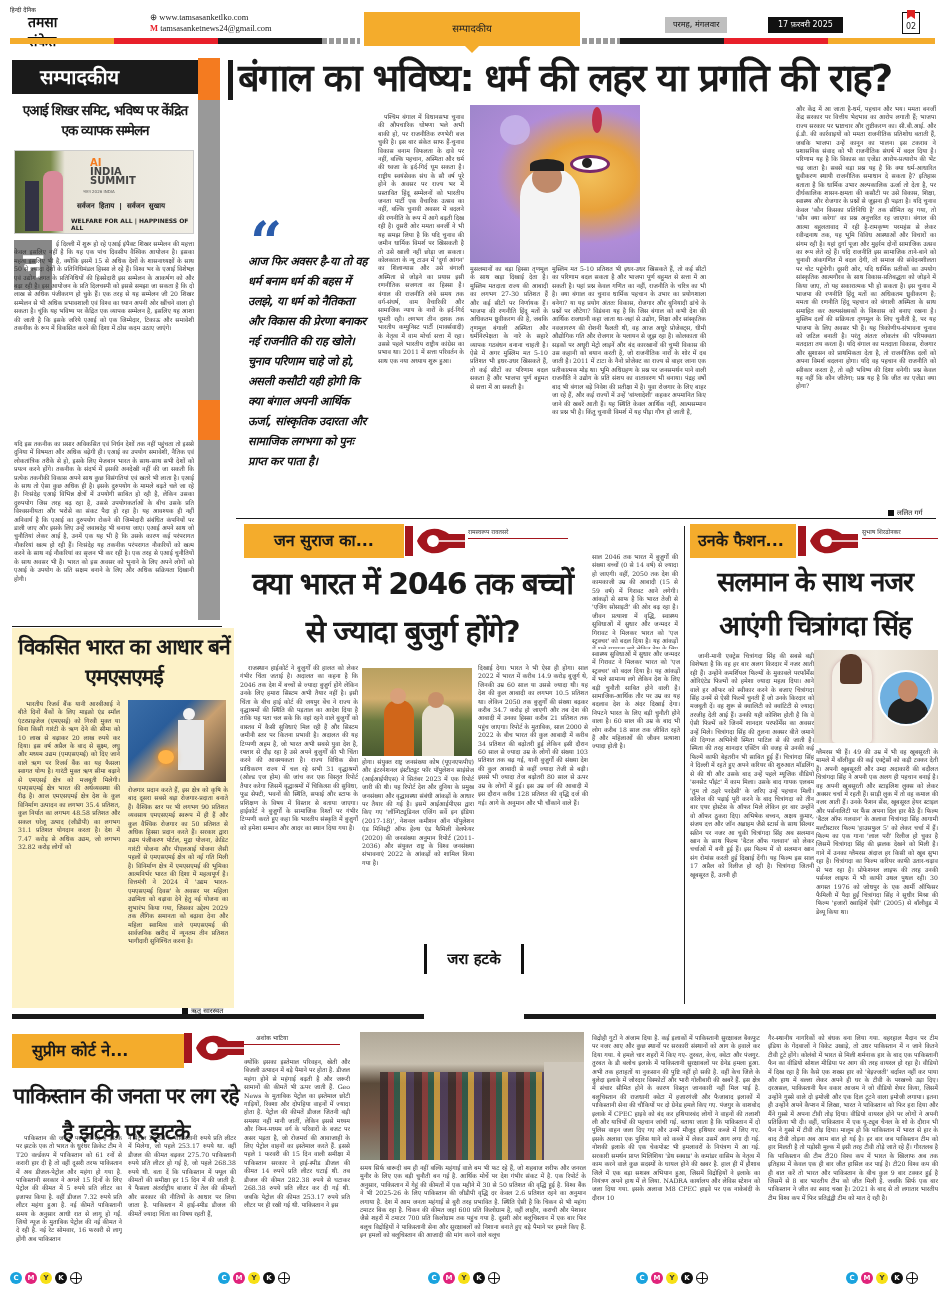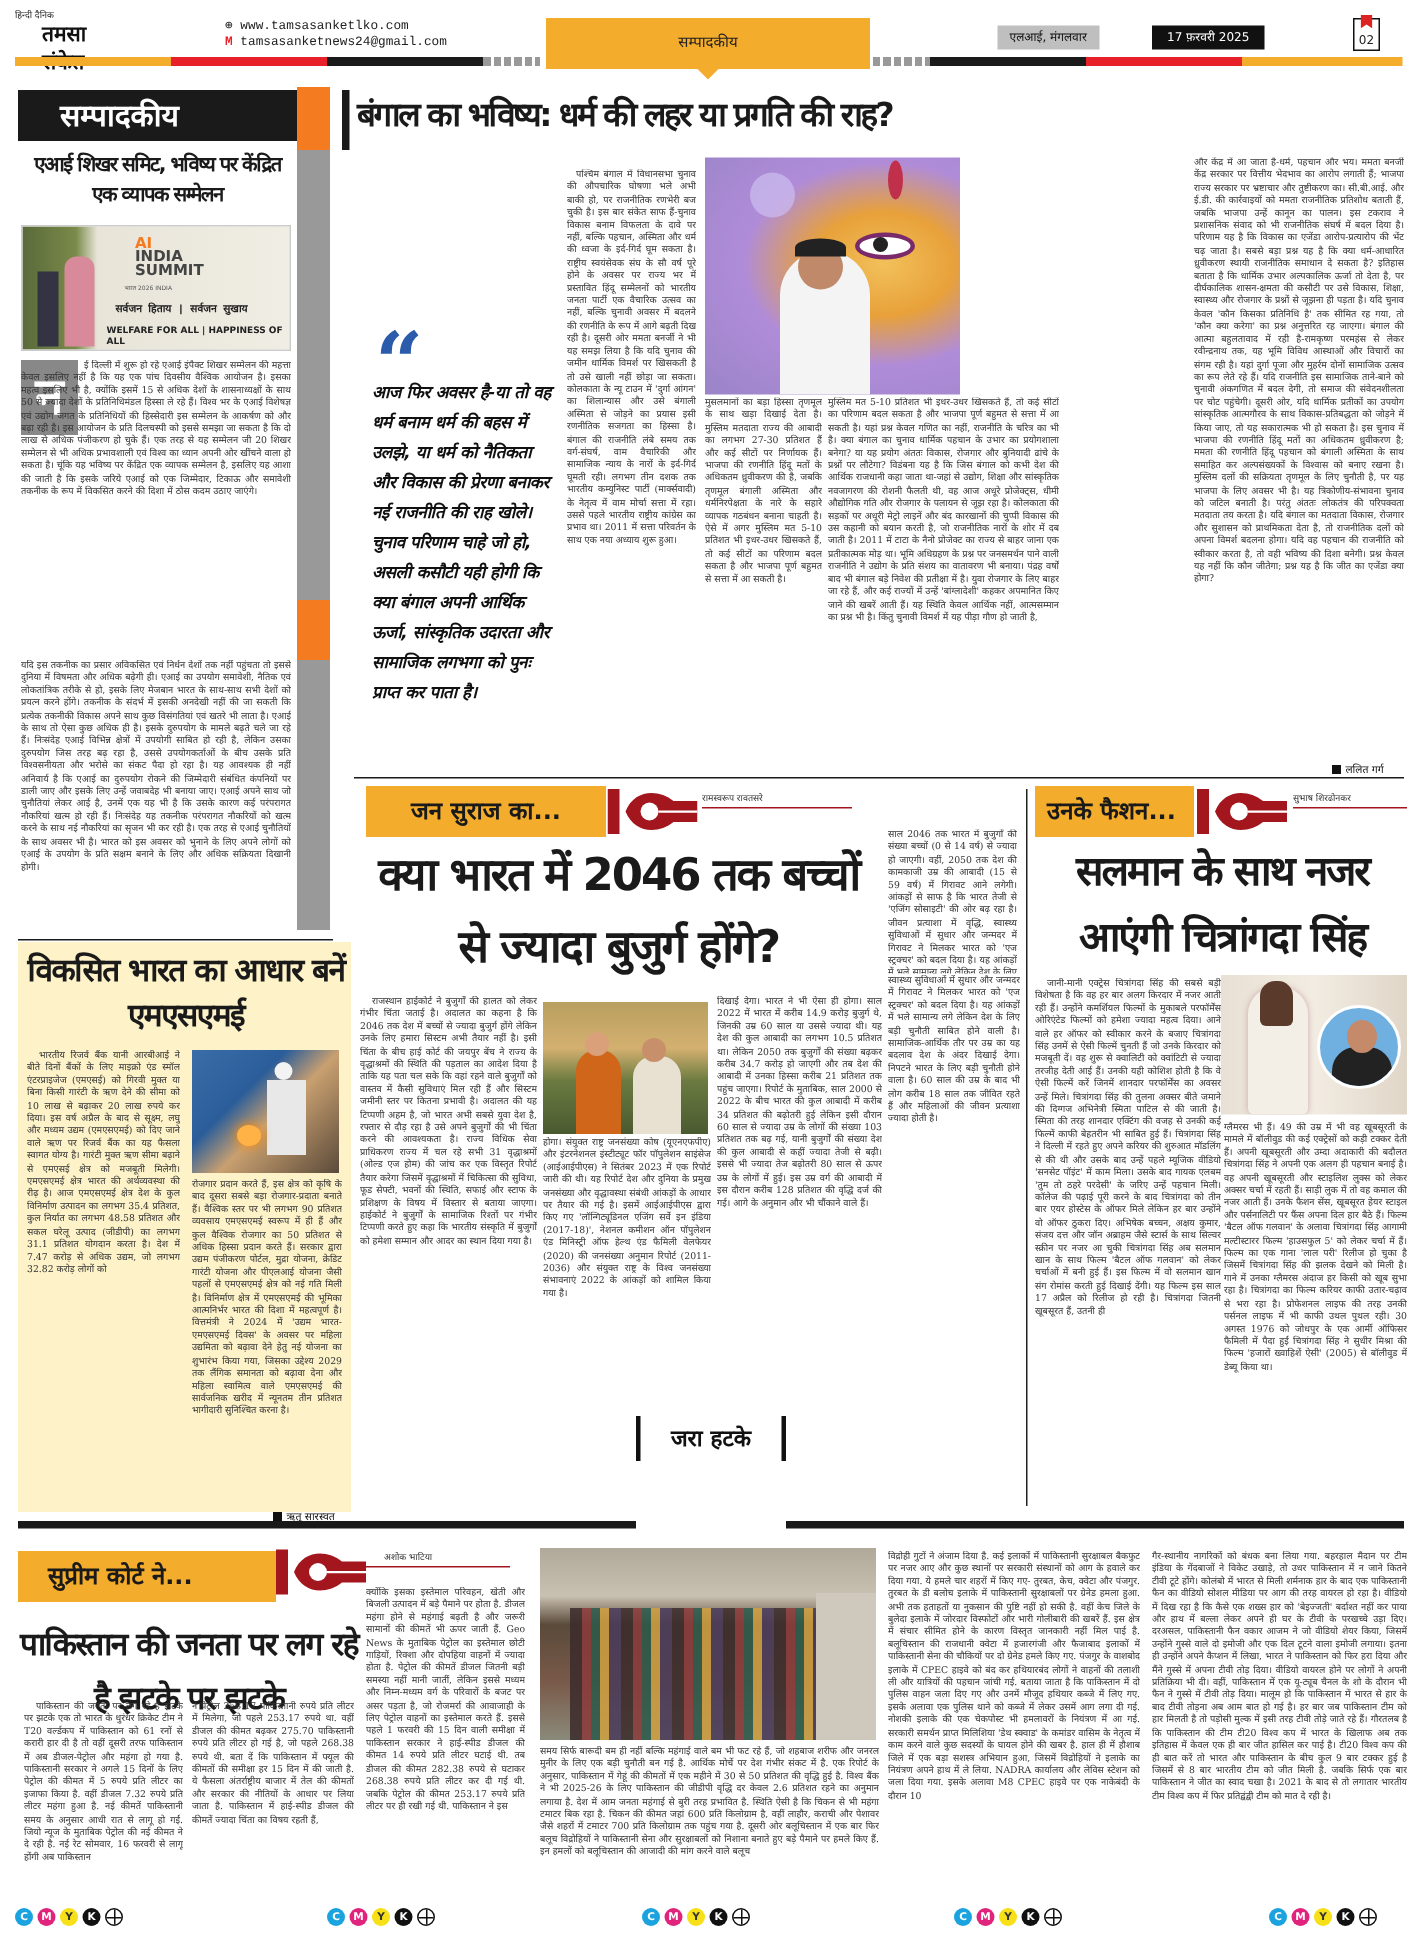--- a/index.html
+++ b/index.html
@@ -3,21 +3,21 @@
 <meta charset="utf-8">
 <style>
 *{box-sizing:border-box;margin:0;padding:0}
 body{width:945px;height:1297px;background:#fff;font-family:"DejaVu Serif",serif;color:#222;overflow:hidden;position:relative}
 .abs{position:absolute}
 .bodytext{font-size:6.2px;line-height:8.4px;text-align:justify;color:#333;font-family:"DejaVu Serif",serif;overflow:hidden}
 .hl{font-family:"DejaVu Sans",sans-serif;font-weight:bold;color:#1a1a1a;letter-spacing:-1px}
 
 .brand-small{font-family:"DejaVu Sans",sans-serif;font-size:6px;color:#222}
 .brand{font-family:"DejaVu Sans",sans-serif;font-weight:bold;font-size:14px;color:#111}
-.contact{font-family:Liberation Mono, monospace;font-size:8.5px;color:#222;line-height:11px}
+.contact{font-family:Liberation Serif, serif;font-size:8.5px;color:#222;line-height:11px}
 .section-tab{background:#f4ac2c;color:#222;font-family:"DejaVu Sans",sans-serif;font-size:10px;text-align:center;line-height:34px}
 .tab-arrow{width:0;height:0;border-left:7px solid transparent;border-right:7px solid transparent;border-top:7px solid #f4ac2c}
 .stripe{height:6px;display:flex}
 .stripe span{display:block;height:100%}
 .dateloc{background:#bfbfbf;color:#111;font-family:"DejaVu Sans",sans-serif;font-size:8px;line-height:16px;padding:0 8px}
 .datebox{background:#111;color:#fff;font-family:"DejaVu Sans",sans-serif;font-size:8px;line-height:16px;padding:0 10px}
 .pageno{border:1.5px solid #111;width:18px;height:22px;font-family:"DejaVu Sans",sans-serif;font-size:8px;text-align:center;padding-top:9px}
 .bookmark{width:8px;height:9px;background:#d22;clip-path:polygon(0 0,100% 0,100% 100%,50% 70%,0 100%)}
 
 .editorial-band{background:#1a1a1a;color:#fff;font-family:"DejaVu Sans",sans-serif;font-weight:bold;font-size:20px;line-height:34px;padding-left:28px}
@@ -59,21 +59,21 @@
     <span style="width:104px;background:#e8202a"></span>
     <span style="width:104px;background:#1a1a1a"></span>
     <span style="width:38px;background:repeating-linear-gradient(90deg,#999 0 5px,#fff 5px 7px)"></span>
 </div>
 <div class="abs stripe" style="left:582px;top:38px;width:353px">
   <span style="width:38px;background:repeating-linear-gradient(90deg,#999 0 5px,#fff 5px 7px)"></span>
     <span style="width:104px;background:#1a1a1a"></span>
     <span style="width:104px;background:#e8202a"></span>
     <span style="width:107px;background:#f4ac2c"></span>
 </div>
-<div class="abs dateloc" style="left:665px;top:17px">एलआई, मंगलवार</div>
+<div class="abs dateloc" style="left:665px;top:17px">परमह, मंगलवार</div>
 <div class="abs datebox" style="left:768px;top:17px">17 फ़रवरी 2025</div>
 <div class="abs pageno" style="left:902px;top:12px">
   <div class="bookmark" style="position:absolute;left:4px;top:-3px"></div>
   <span>02</span>
 </div>
 
 <div class="abs editorial-band" style="left:12px;top:60px;width:186px;height:34px">सम्पादकीय</div>
 <div class="abs orange-side" style="left:198px;top:58px;width:22px;height:42px"></div>
 <div class="abs grey-side" style="left:198px;top:100px;width:22px;height:300px"></div>
 <div class="abs orange-side" style="left:198px;top:400px;width:22px;height:40px"></div>
@@ -101,21 +101,21 @@
 <div class="abs bodytext" style="left:18px;top:700px;width:102px;height:295px;text-indent:8px">भारतीय रिजर्व बैंक यानी आरबीआई ने बीते दिनों बैंकों के लिए माइक्रो एंड स्मॉल एंटरप्राइजेज (एमएसई) को गिरवी मुक्त या बिना किसी गारंटी के ऋण देने की सीमा को 10 लाख से बढ़ाकर 20 लाख रुपये कर दिया। इस वर्ष अप्रैल के बाद से सूक्ष्म, लघु और मध्यम उद्यम (एमएसएमई) को दिए जाने वाले ऋण पर रिजर्व बैंक का यह फैसला स्वागत योग्य है। गारंटी मुक्त ऋण सीमा बढ़ाने से एमएसई क्षेत्र को मजबूती मिलेगी। एमएसएमई क्षेत्र भारत की अर्थव्यवस्था की रीढ़ है। आज एमएसएमई क्षेत्र देश के कुल विनिर्माण उत्पादन का लगभग 35.4 प्रतिशत, कुल निर्यात का लगभग 48.58 प्रतिशत और सकल घरेलू उत्पाद (जीडीपी) का लगभग 31.1 प्रतिशत योगदान करता है। देश में 7.47 करोड़ से अधिक उद्यम, जो लगभग 32.82 करोड़ लोगों को</div>
 <div class="abs photo" style="left:128px;top:700px;width:98px;height:82px;background:linear-gradient(135deg,#3b6ea8 0,#2a5d9a 35%,#c9a070 55%,#5a4a3a 100%)">
   <div style="position:absolute;left:55px;top:8px;width:12px;height:12px;border-radius:50%;background:#f3f3f3"></div>
   <div style="position:absolute;left:50px;top:20px;width:26px;height:50px;background:#e8e8e8"></div>
   <div style="position:absolute;left:30px;top:50px;width:16px;height:14px;border-radius:50%;background:#ffb347;box-shadow:0 0 8px #ff8c00"></div>
 </div>
 <div class="abs bodytext" style="left:128px;top:786px;width:100px;height:200px">रोजगार प्रदान करते हैं, इस क्षेत्र को कृषि के बाद दूसरा सबसे बड़ा रोजगार-प्रदाता बनाते हैं। वैश्विक स्तर पर भी लगभग 90 प्रतिशत व्यवसाय एमएसएमई स्वरूप में ही हैं और कुल वैश्विक रोजगार का 50 प्रतिशत से अधिक हिस्सा प्रदान करते हैं। सरकार द्वारा उद्यम पंजीकरण पोर्टल, मुद्रा योजना, क्रेडिट गारंटी योजना और पीएलआई योजना जैसी पहलों से एमएसएमई क्षेत्र को नई गति मिली है। विनिर्माण क्षेत्र में एमएसएमई की भूमिका आत्मनिर्भर भारत की दिशा में महत्वपूर्ण है। वित्तमंत्री ने 2024 में 'उद्यम भारत-एमएसएमई दिवस' के अवसर पर महिला उद्यमिता को बढ़ावा देने हेतु नई योजना का शुभारंभ किया गया, जिसका उद्देश्य 2029 तक लैंगिक समानता को बढ़ावा देना और महिला स्वामित्व वाले एमएसएमई की सार्वजनिक खरीद में न्यूनतम तीन प्रतिशत भागीदारी सुनिश्चित करना है।</div>
 <div class="abs author-sig" style="left:182px;top:1006px"><span class="sq"></span><span>ऋतु सारस्वत</span></div>
 
 <div class="abs rule-black" style="left:228px;top:60px;width:5px;height:40px"></div>
-<div class="abs hl" style="left:238px;top:56px;width:705px;font-size:22px;line-height:44px;letter-spacing:-1.6px;white-space:nowrap">बंगाल का भविष्य: धर्म की लहर या प्रगति की राह?</div>
+<div class="abs hl" style="left:238px;top:56px;width:705px;font-size:38px;line-height:44px;letter-spacing:-1.6px;white-space:nowrap">बंगाल का भविष्य: धर्म की लहर या प्रगति की राह?</div>
 <div class="abs quote-mark" style="left:250px;top:222px">“</div>
 <div class="abs pullquote" style="left:248px;top:252px;width:120px">आज फिर अवसर है-या तो वह धर्म बनाम धर्म की बहस में उलझे, या धर्म को नैतिकता और विकास की प्रेरणा बनाकर नई राजनीति की राह खोले। चुनाव परिणाम चाहे जो हो, असली कसौटी यही होगी कि क्या बंगाल अपनी आर्थिक ऊर्जा, सांस्कृतिक उदारता और सामाजिक लगभगा को पुनः प्राप्त कर पाता है।</div>
 <div class="abs bodytext" style="left:378px;top:113px;width:86px;height:402px;text-indent:6px">पश्चिम बंगाल में विधानसभा चुनाव की औपचारिक घोषणा भले अभी बाकी हो, पर राजनीतिक रणभेरी बज चुकी है। इस बार संकेत साफ हैं-चुनाव विकास बनाम विफलता के दावे पर नहीं, बल्कि पहचान, अस्मिता और धर्म की ध्वजा के इर्द-गिर्द घूम सकता है। राष्ट्रीय स्वयंसेवक संघ के सौ वर्ष पूरे होने के अवसर पर राज्य भर में प्रस्तावित हिंदू सम्मेलनों को भारतीय जनता पार्टी एक वैचारिक उत्सव का नहीं, बल्कि चुनावी अवसर में बदलने की रणनीति के रूप में आगे बढ़ती दिख रही है। दूसरी ओर ममता बनर्जी ने भी यह समझ लिया है कि यदि चुनाव की जमीन धार्मिक विमर्श पर खिसकती है तो उसे खाली नहीं छोड़ा जा सकता। कोलकाता के न्यू टाउन में 'दुर्गा आंगन' का शिलान्यास और उसे बंगाली अस्मिता से जोड़ने का प्रयास इसी रणनीतिक सजगता का हिस्सा है। बंगाल की राजनीति लंबे समय तक वर्ग-संघर्ष, वाम वैचारिकी और सामाजिक न्याय के नारों के इर्द-गिर्द घूमती रही। लगभग तीन दशक तक भारतीय कम्युनिस्ट पार्टी (मार्क्सवादी) के नेतृत्व में वाम मोर्चा सत्ता में रहा। उससे पहले भारतीय राष्ट्रीय कांग्रेस का प्रभाव था। 2011 में सत्ता परिवर्तन के साथ एक नया अध्याय शुरू हुआ।</div>
 
 <div class="abs photo" style="left:470px;top:105px;width:170px;height:158px;background:radial-gradient(ellipse at 70% 45%,#f2c05a 0,#e8a13a 28%,#b08cd8 55%,#9a84c8 100%)">
   <div style="position:absolute;left:100px;top:50px;width:40px;height:18px;border-radius:50%;background:#fff;border:3px solid #7a2a6a"></div>
   <div style="position:absolute;left:112px;top:53px;width:10px;height:10px;border-radius:50%;background:#222"></div>
   <div style="position:absolute;left:122px;top:2px;width:10px;height:26px;background:#c0304a;border-radius:50%"></div>
   <div style="position:absolute;left:30px;top:10px;width:30px;height:30px;border-radius:50%;background:#c9b8ec;opacity:.8"></div>
   <div style="position:absolute;left:50px;top:62px;width:60px;height:96px;background:#f4f4f4;border-radius:30px 30px 0 0"></div>

